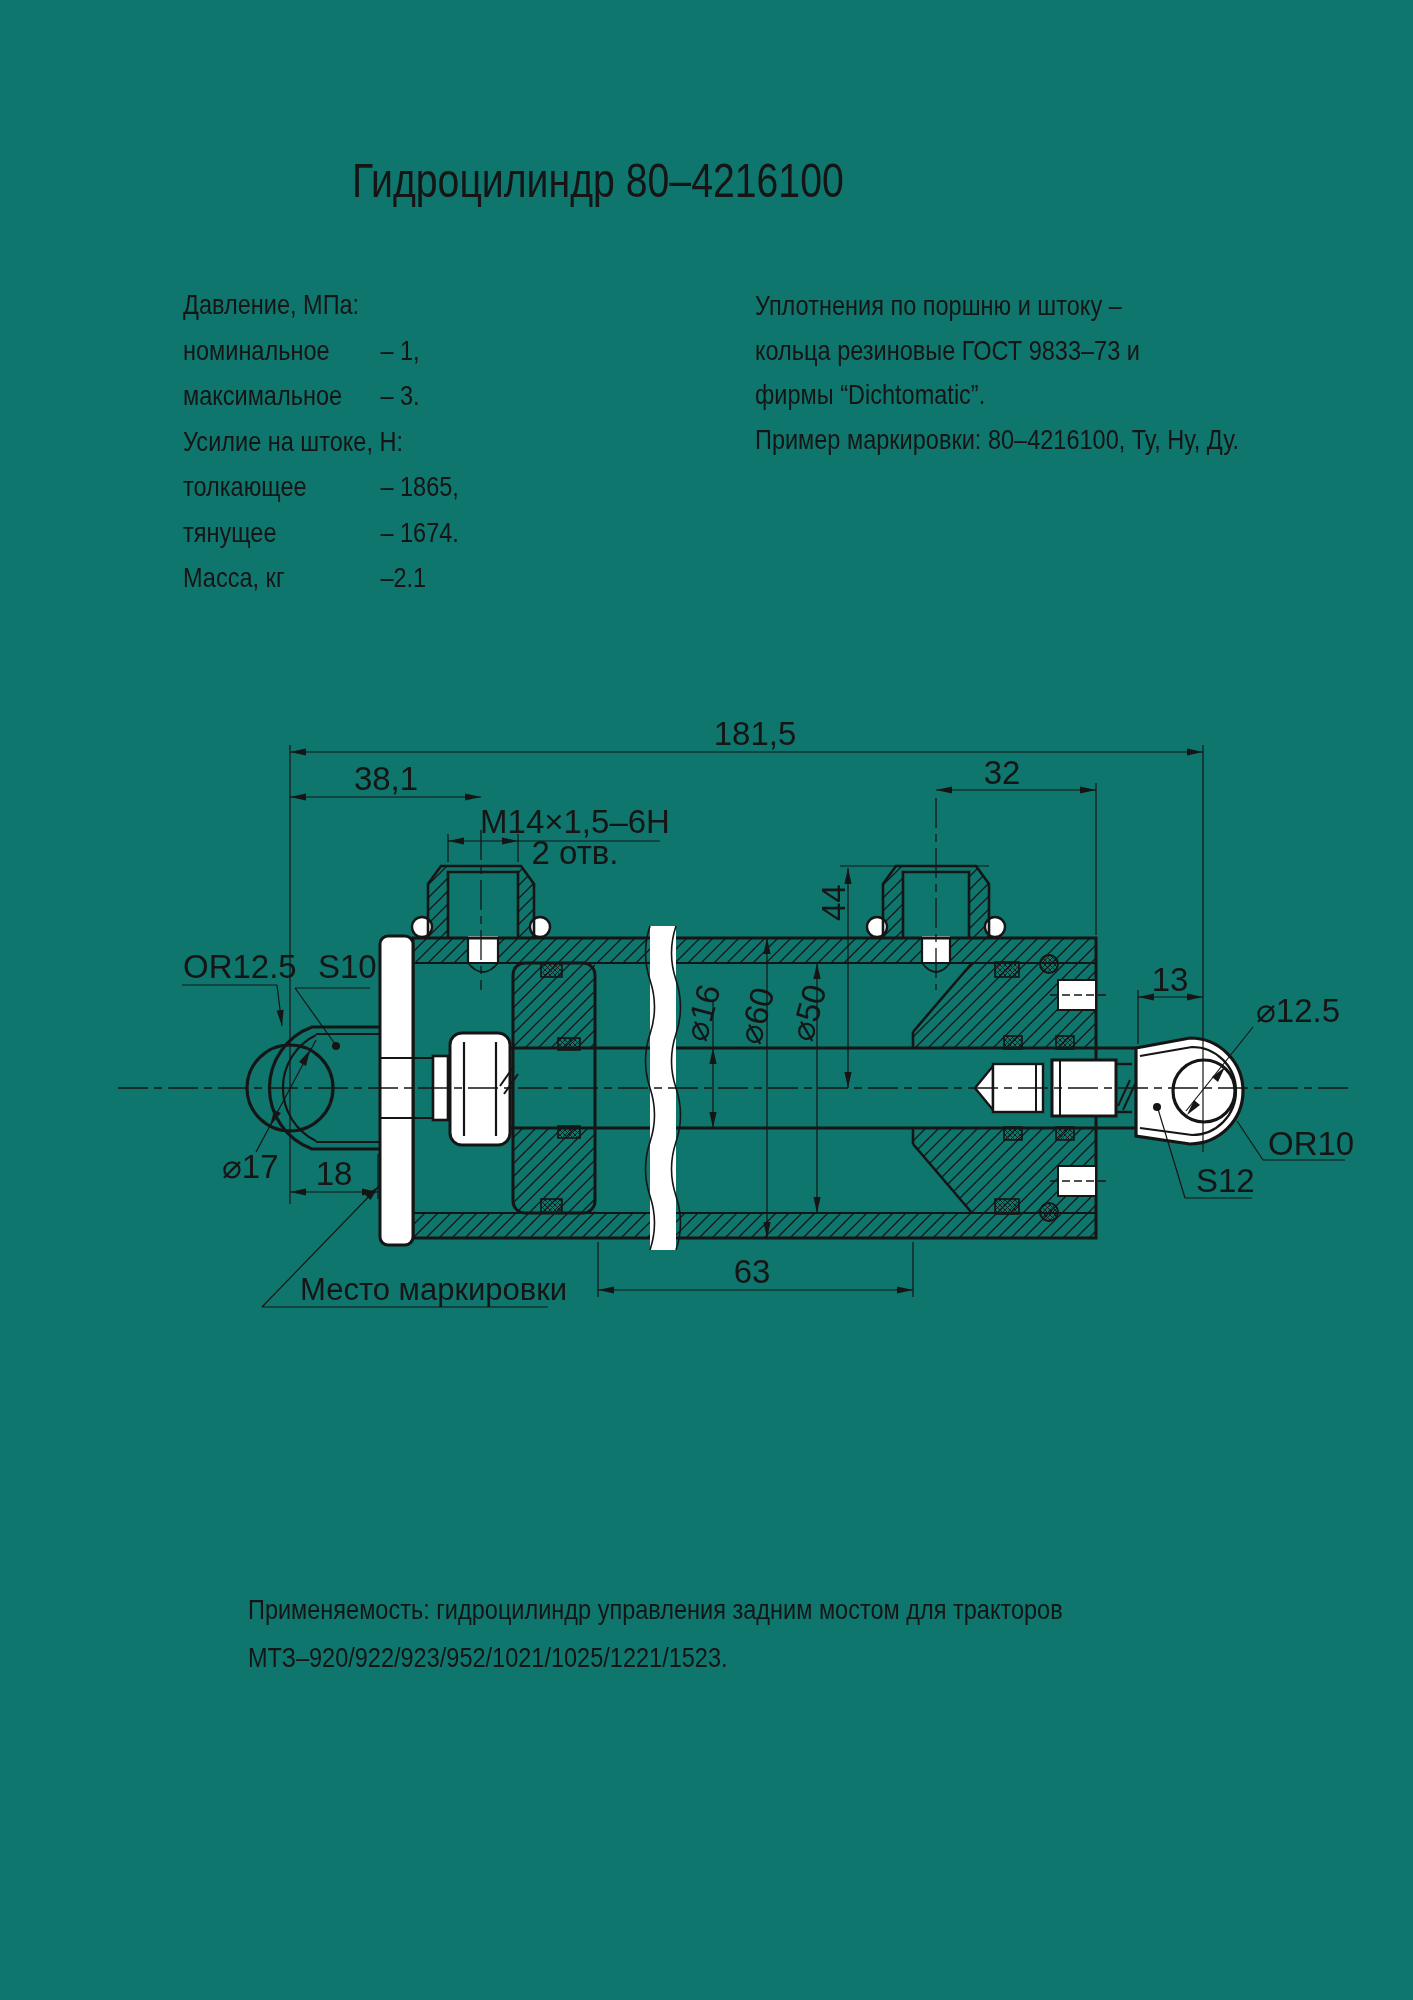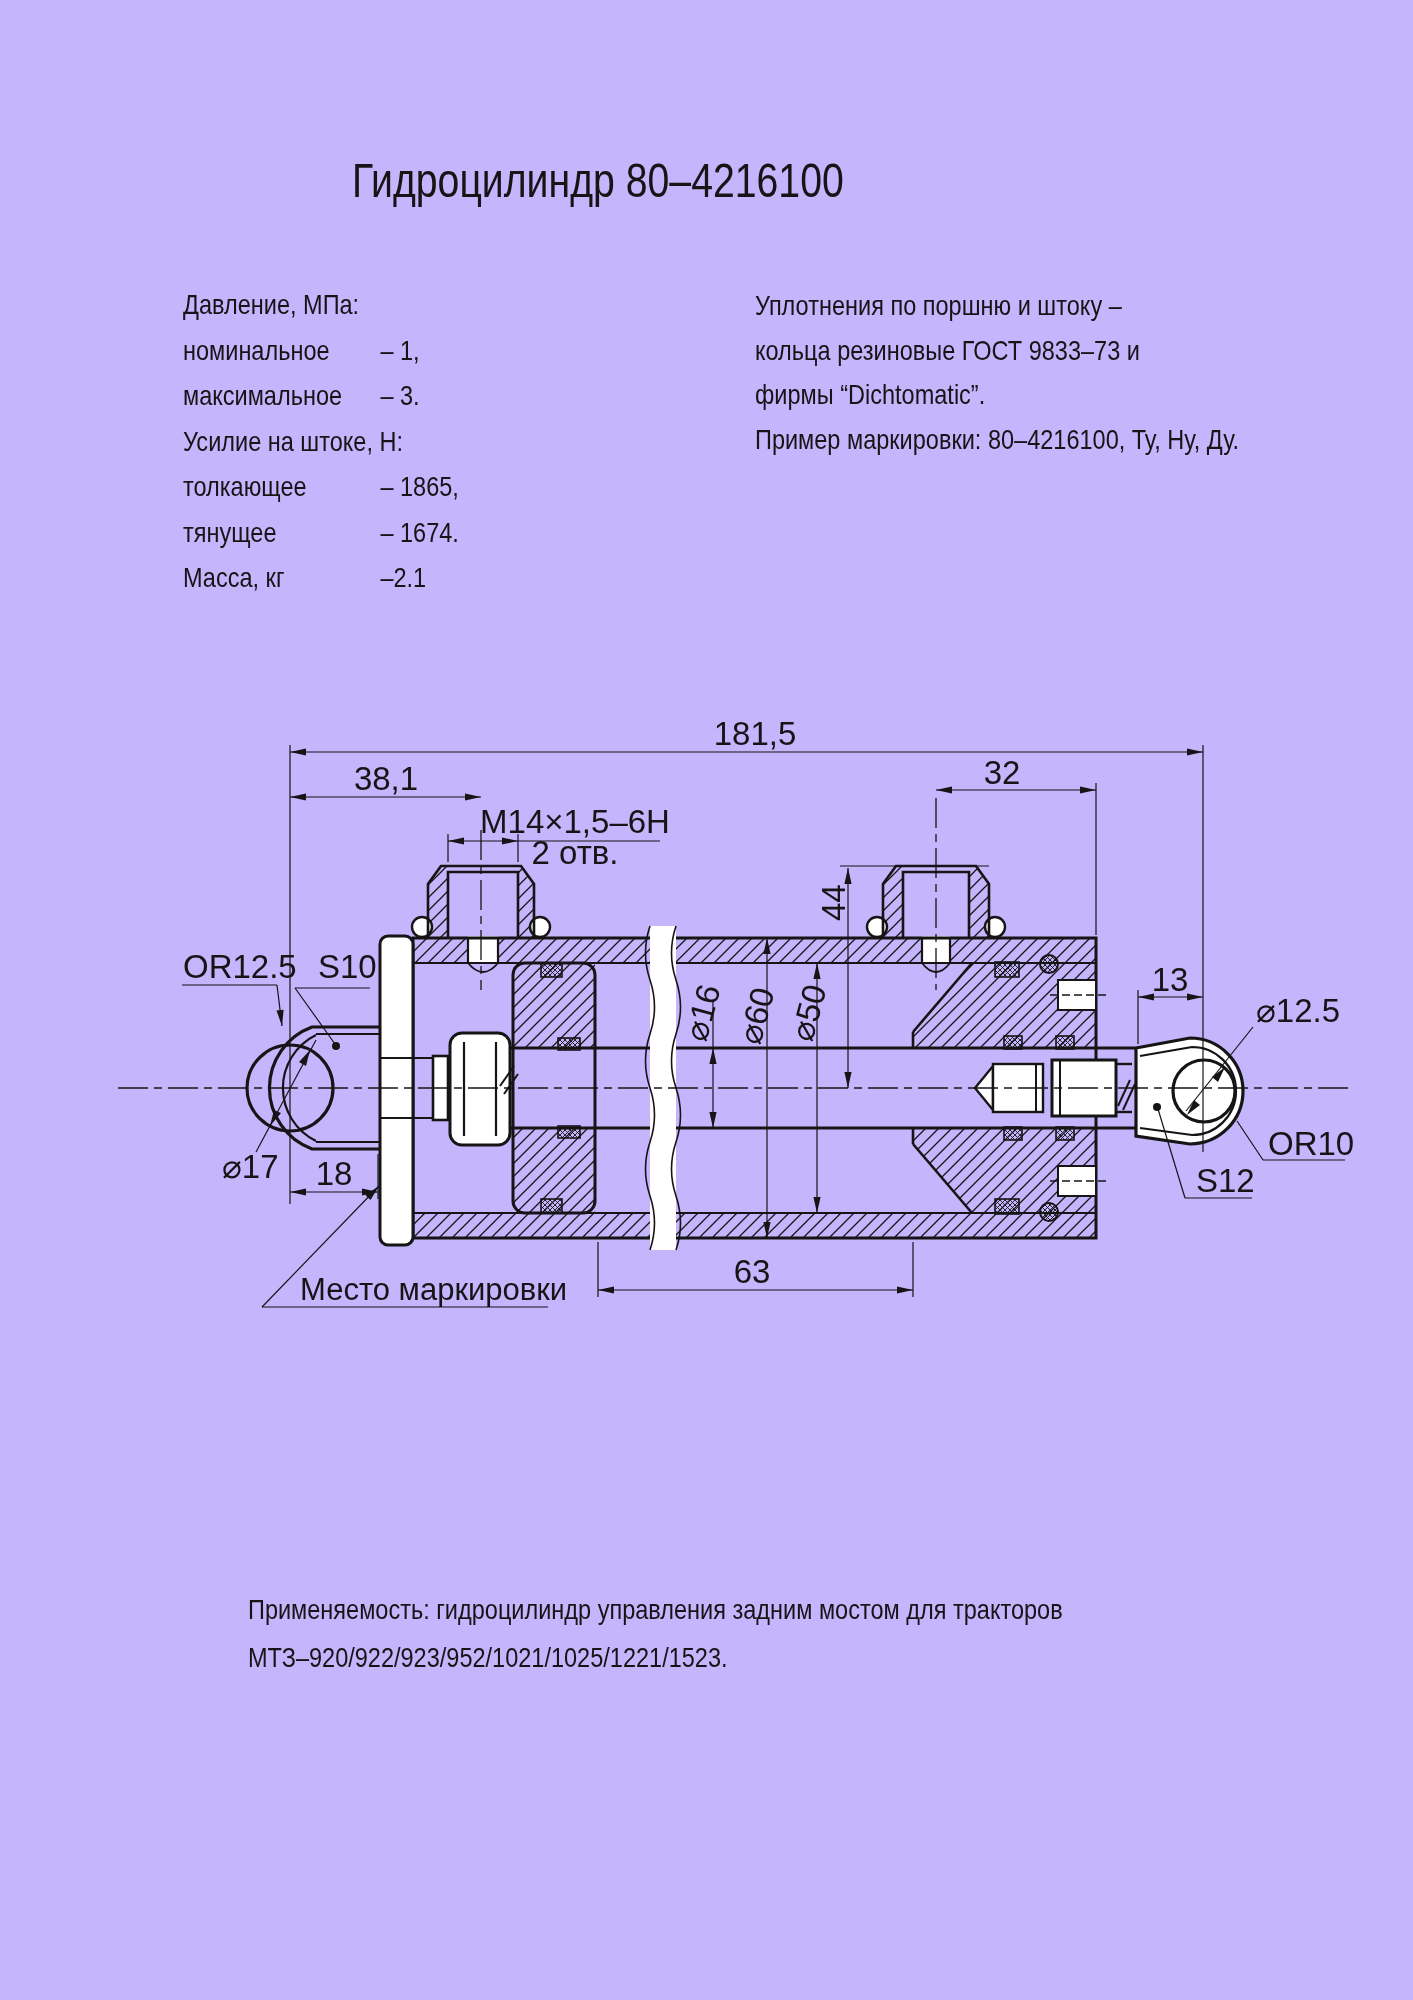--- a/index.html
+++ b/index.html
@@ -1,17 +1,17 @@
 <!DOCTYPE html>
 <html><head>
 <meta charset="utf-8">
 <style>
   html,body{margin:0;padding:0;background:#e8e8e8;}
   #page{
-    position:relative;width:1413px;height:2000px;background:#c4b5fd;
+    position:relative;width:1413px;height:2000px;background:#0f766e;
     font-family:"Liberation Sans",sans-serif;color:#151515;overflow:hidden;
   }
   .abs{position:absolute;}
   .condensed{transform:scaleX(0.84);transform-origin:left top;white-space:nowrap;}
   #title{
     left:352px;top:152px;font-size:49px;letter-spacing:0px;
     transform:scaleX(0.80);transform-origin:left top;white-space:nowrap;
   }
   #specs{left:183px;top:282px;font-size:28px;line-height:45.5px;width:700px;}
   .spec-row{display:flex;}

